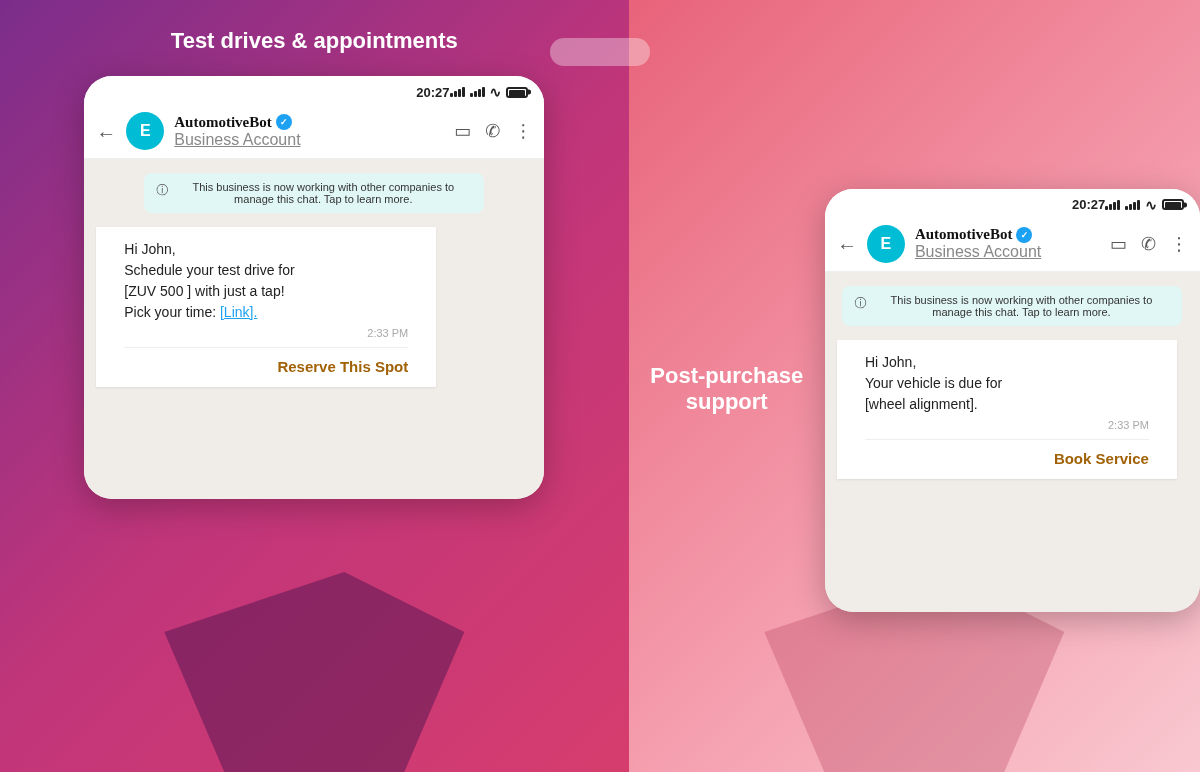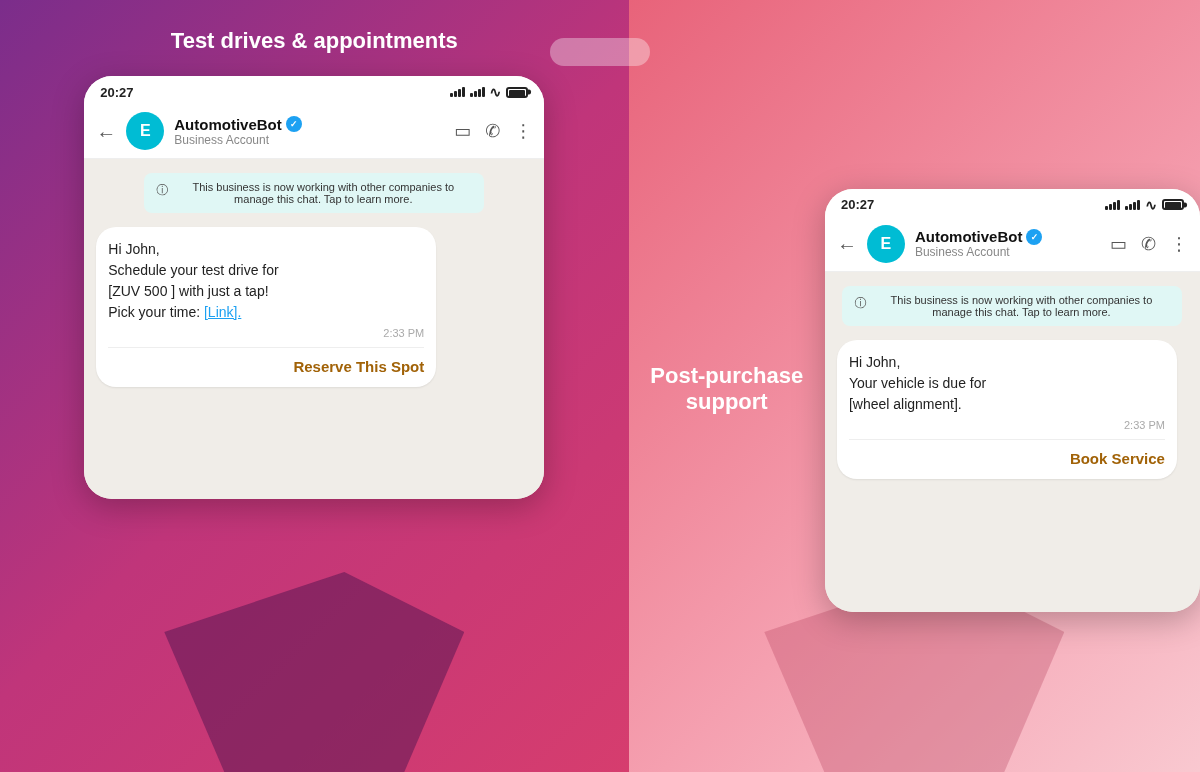--- a/index.html
+++ b/index.html
@@ -94,21 +94,21 @@
       overflow: hidden;
       box-shadow: 0 8px 32px rgba(0,0,0,0.25);
       z-index: 2;
       position: relative;
     }
 
     
     .status-bar {
       background: #fff;
       display: flex;
-      justify-content: space-between;
+      justify-content: flex-end;
       align-items: center;
       padding: 8px 16px 4px 16px;
       font-size: 13px;
       font-weight: 600;
       color: #222;
     }
 
     .status-bar-right {
       display: flex;
       align-items: center;
@@ -199,38 +199,40 @@
       flex: 1;
     }
 
     .bot-name {
       font-size: 15px;
       font-weight: 700;
       color: #111;
       display: flex;
       align-items: center;
       gap: 4px;
+      font-family: Liberation Serif, serif;
     }
 
     .verified-badge {
       width: 16px;
       height: 16px;
       background: #1da1f2;
       border-radius: 50%;
       display: flex;
       align-items: center;
       justify-content: center;
       color: #fff;
       font-size: 9px;
       font-weight: 900;
     }
 
     .bot-subtitle {
-      font-size: 12px;
+      font-size: 16px;
       color: #888;
+      text-decoration: underline;
     }
 
     .header-icons {
       display: flex;
       align-items: center;
       gap: 14px;
       color: #555;
     }
 
     .header-icon {
@@ -263,22 +265,22 @@
     .info-icon {
       color: #555;
       font-size: 12px;
       flex-shrink: 0;
       margin-top: 1px;
     }
 
     
     .message-bubble {
       background: #fff;
-      border-radius: 20px;
-      padding: 12px 12px 8px;
+      border-radius: 0;
+      padding: 12px 28px 8px;
       max-width: 340px;
       box-shadow: 0 1px 2px rgba(0,0,0,0.08);
       position: relative;
     }
 
     .message-text {
       font-size: 14px;
       color: #222;
       line-height: 1.5;
     }

